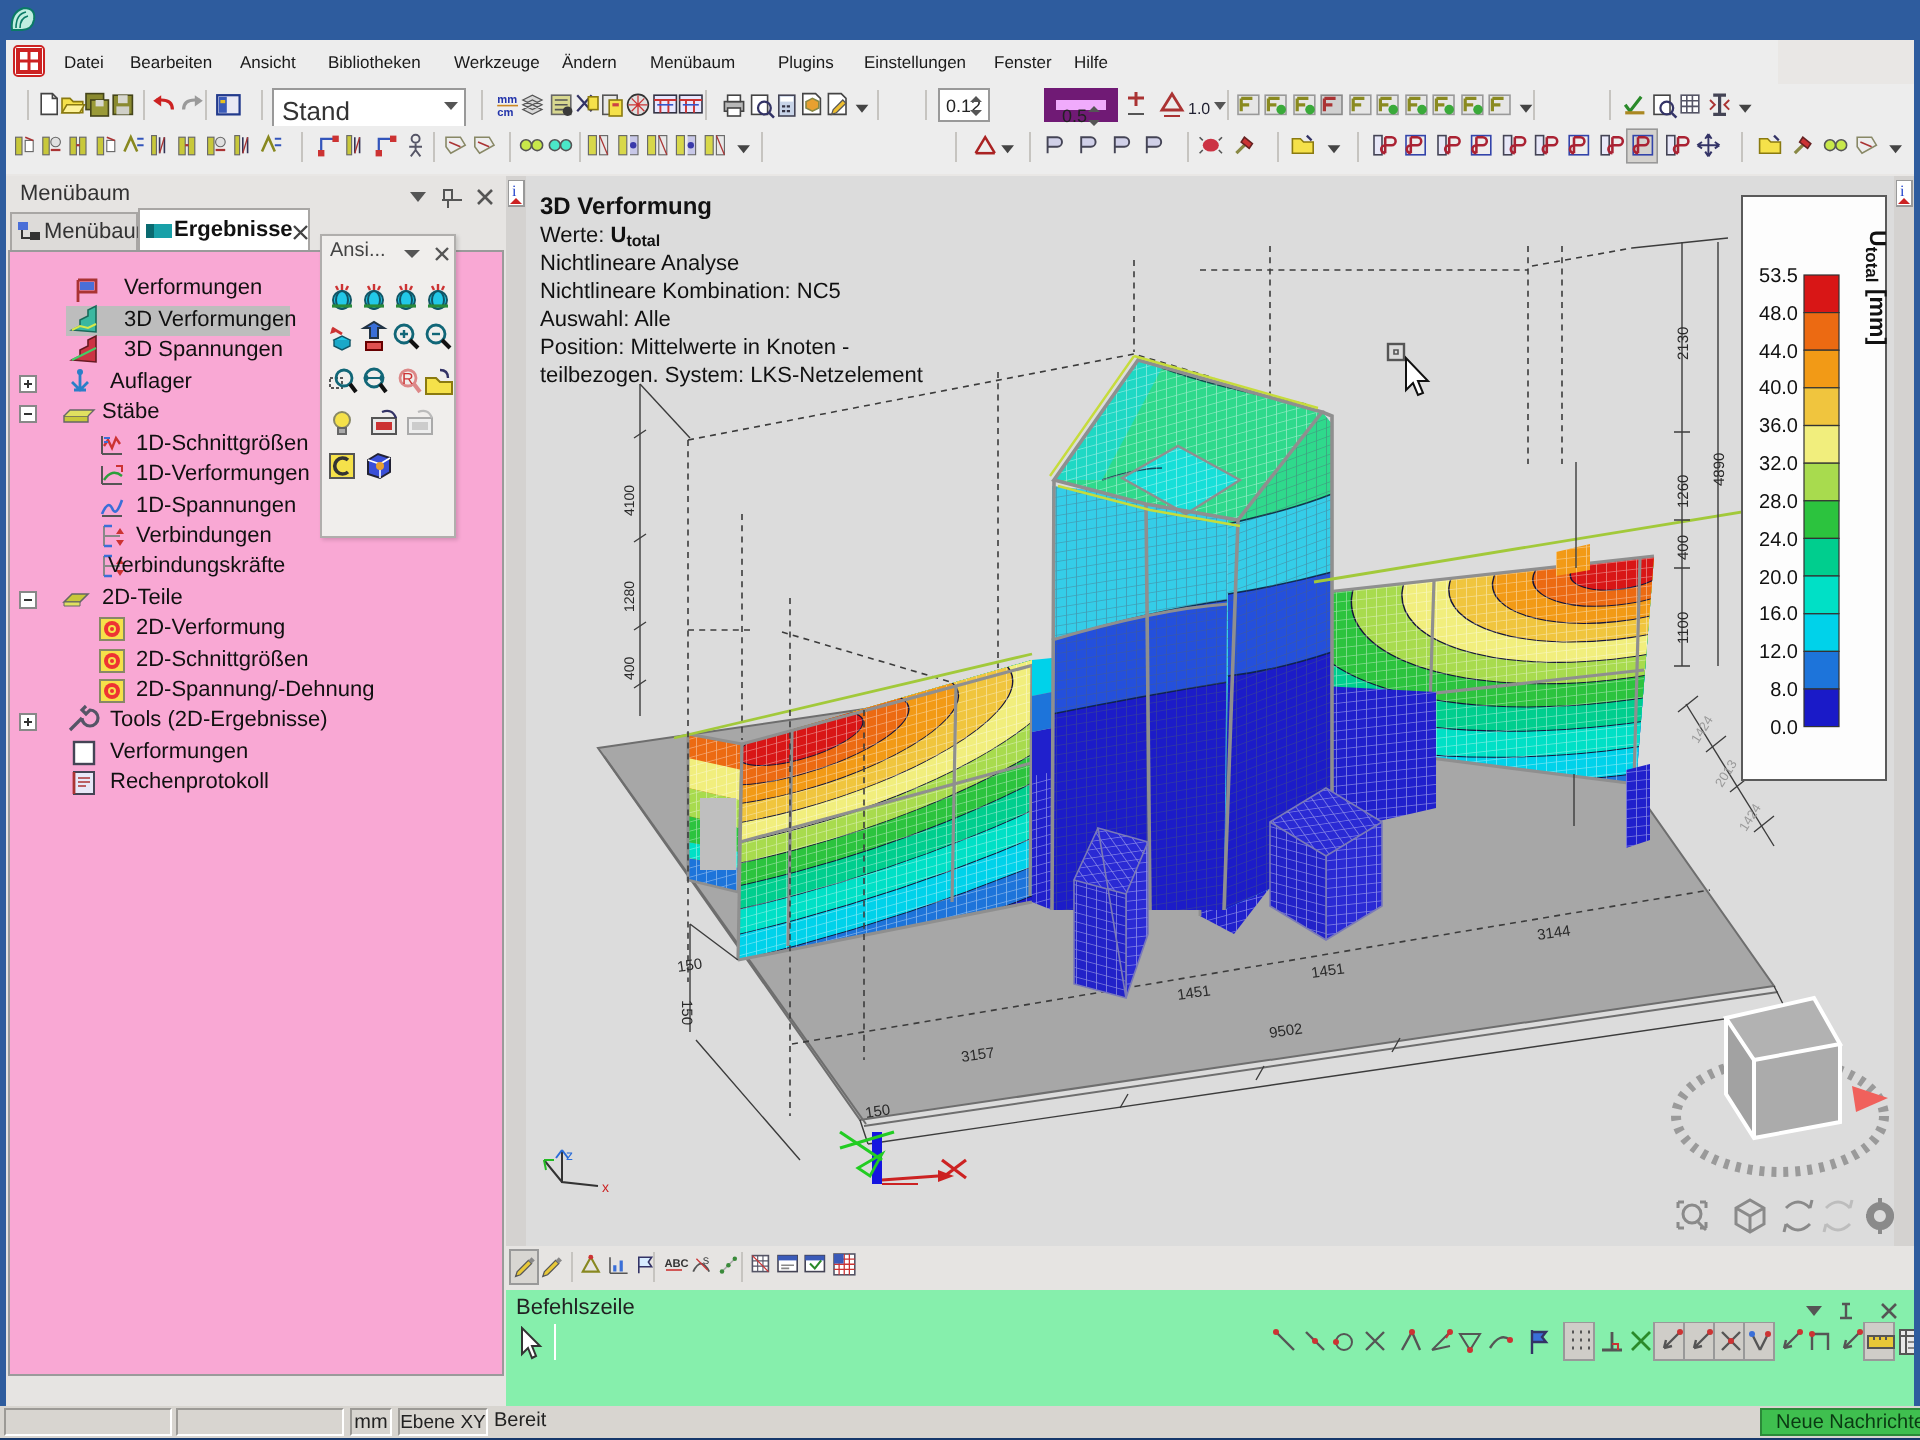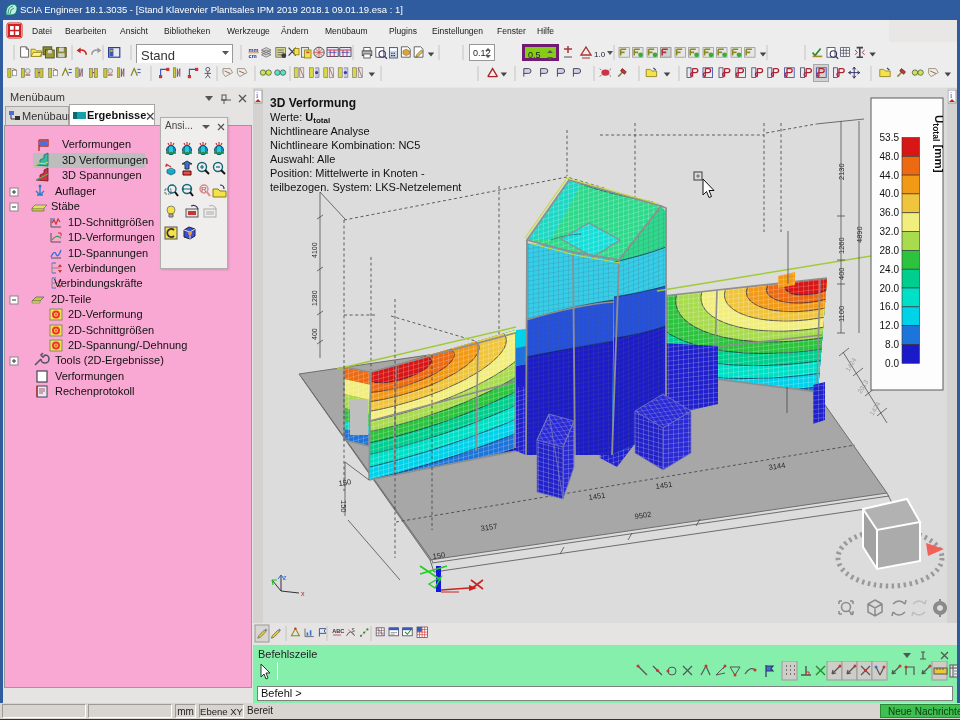--- a/index.html
+++ b/index.html
@@ -17,21 +17,20 @@
 #cmdpanel{left:253px;top:645px;width:704px;height:58px;background:#86efac;font-size:11px;color:#222}
 #statusbar{left:0;top:703px;width:960px;height:16px;background:#d8d5d0;font-size:10px;color:#222}
 .scell{position:absolute;top:1px;height:14px;border:1px solid;border-color:#9c9a96 #fff #fff #9c9a96;background:#d8d5d0;text-align:center;line-height:14px}
 #bborder{left:0;top:719px;width:960px;height:1px;background:#16386b}
 .treerow{position:absolute;left:0;white-space:nowrap}
 </style></head><body>
 
 <div class="abs" style="left:0;top:0;width:3px;height:720px;background:#2e5c9e"></div>
 <div class="abs" style="left:957px;top:0;width:3px;height:720px;background:#2e5c9e"></div>
 <div class="abs" id="titlebar">
-    <span style="position:absolute;left:20px">SCIA Engineer 18.1.3035 - [Stand Klavervier Plantsales IPM 2019 2018.1 09.01.19.esa : 1]</span>
 <svg class="abs" style="left:4px;top:2px" width="15" height="16">
       <path d="M2 13 Q1 4 8 2 Q14 2 13 8 Q12 13 7 13 Z" fill="#bfeee0" stroke="#0a7a66" stroke-width="1"></path>
       <path d="M4 12 Q4 5 9 4 M6 12 Q6 7 10 6" stroke="#0a7a66" stroke-width="0.8" fill="none"></path>
     </svg>
 </div>
 <div class="abs" id="menubar">
 <svg class="abs" style="left:3px;top:2px" width="18" height="18">
       <rect x="1" y="1" width="15" height="15" rx="2" fill="#fff" stroke="#cc2222"></rect>
       <rect x="3" y="3" width="11" height="11" fill="none" stroke="#cc2222" stroke-width="2"></rect>
       <path d="M3 8.5 h11 M8.5 3 v11" stroke="#cc2222" stroke-width="1.5"></path>
@@ -211,21 +210,21 @@
       <svg style="position:absolute;right:2px;top:5px" width="9" height="7">
         <path d="M1,1 l3.5,4 3.5,-4 Z" fill="#555"></path>
       </svg>
     </div>
 <div class="abs" style="left:466px;top:2px;width:26px;height:17px;background:#fff;border:1px solid #999;font-size:10px;color:#222">
       <span style="position:absolute;left:3px;top:3px;font-size:9px">0.12</span>
       <svg style="position:absolute;right:1px;top:1px" width="10" height="14">
         <path d="M2,5 l3,-3 3,3 Z M2,9 l3,3 3,-3 Z" fill="#555"></path>
       </svg>
     </div>
-<div class="abs" style="left:519px;top:2px;width:37px;height:17px;background:#84cc16;border:3px solid #701a75;font-size:10px;color:#222">
+<div class="abs" style="left:519px;top:2px;width:37px;height:17px;background:#f0abfc;border:6px solid #701a75;font-size:10px;color:#222">
       <span style="position:absolute;left:3px;top:3px;font-size:9px">0.5</span>
       <svg style="position:absolute;right:1px;top:1px" width="10" height="14">
         <path d="M2,5 l3,-3 3,3 Z M2,9 l3,3 3,-3 Z" fill="#555"></path>
       </svg>
     </div>
 <svg class="abs" style="left:560px;top:3px" width="10" height="15">
       <path d="M1,4 h8 M5,1 v7" stroke="#aa3333" stroke-width="1.5"></path>
       <path d="M1,12 h8" stroke="#555"></path>
     </svg>
 <svg class="abs" style="left:576px;top:3px" width="34" height="15">
@@ -1039,23 +1038,20 @@
   <span class="abs" style="left:5px;top:3px">Befehlszeile</span>
   <svg class="abs" style="left:648px;top:6px" width="50" height="10">
       <path d="M2 2 l4 5 4-5z" fill="#555"></path>
       <path d="M22 1 v7 M19 8 h6 M20 1 h4" stroke="#555" stroke-width="1.2" fill="none"></path>
       <path d="M40 1 l7 7 M47 1 l-7 7" stroke="#555" stroke-width="1.3"></path>
     </svg>
   <svg class="abs" style="left:5px;top:18px" width="16" height="18">
       <path d="M3 1 v13 l3-3 2 5 2-1 -2-5 h4 z" fill="#fff" stroke="#333" stroke-width="1"></path>
     </svg>
   <div class="abs" style="left:24px;top:17px;width:1px;height:18px;background:#c0beba;border-right:1px solid #fff"></div>
-  <div class="abs" style="left:4px;top:41px;width:696px;height:15px;background:#fff;border:1px solid #808080;font-size:11px;color:#111">
-      <span style="position:absolute;left:3px;top:0px">Befehl &gt;</span>
-    </div>
   <svg class="abs" id="snapicons" style="left:378px;top:16px" width="326" height="20">
 <defs>
 <g id="s1">
           <path d="M3,3 l9,9" stroke="#555" stroke-width="1.2"></path>
           <circle cx="3" cy="3" r="1.5" fill="#cc3333"></circle>
         </g>
 <g id="s2">
           <path d="M3,3 l9,9" stroke="#555" stroke-width="1.2"></path>
           <circle cx="7.5" cy="7.5" r="1.5" fill="#cc3333"></circle>
         </g>

